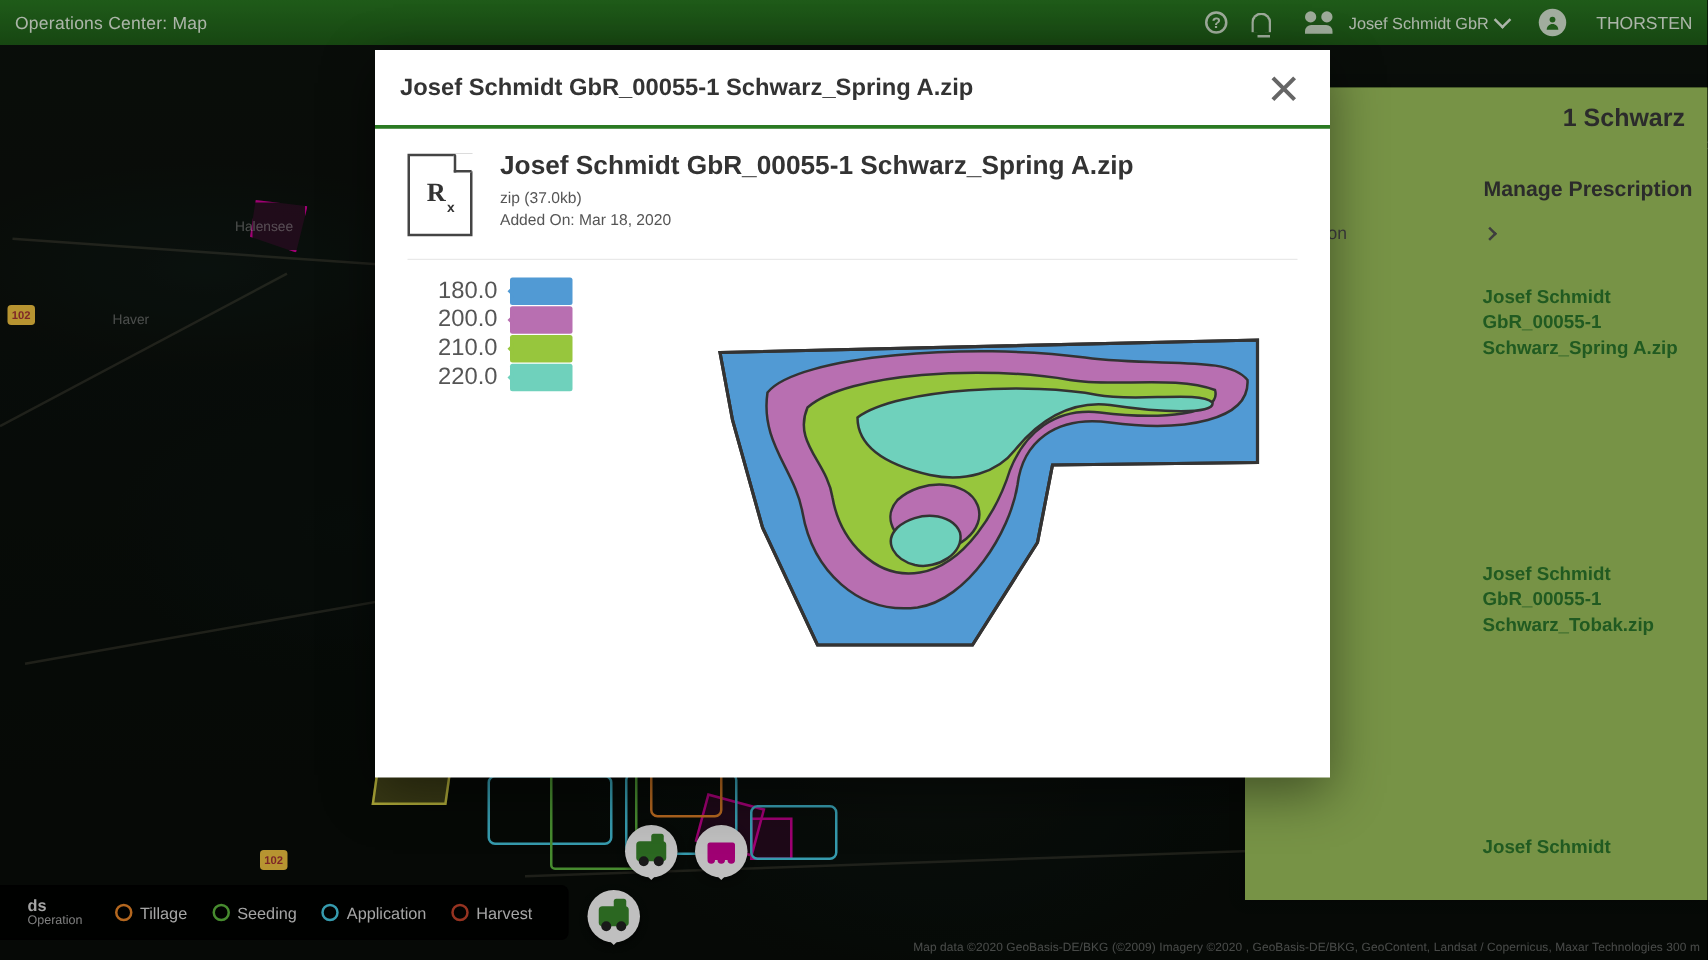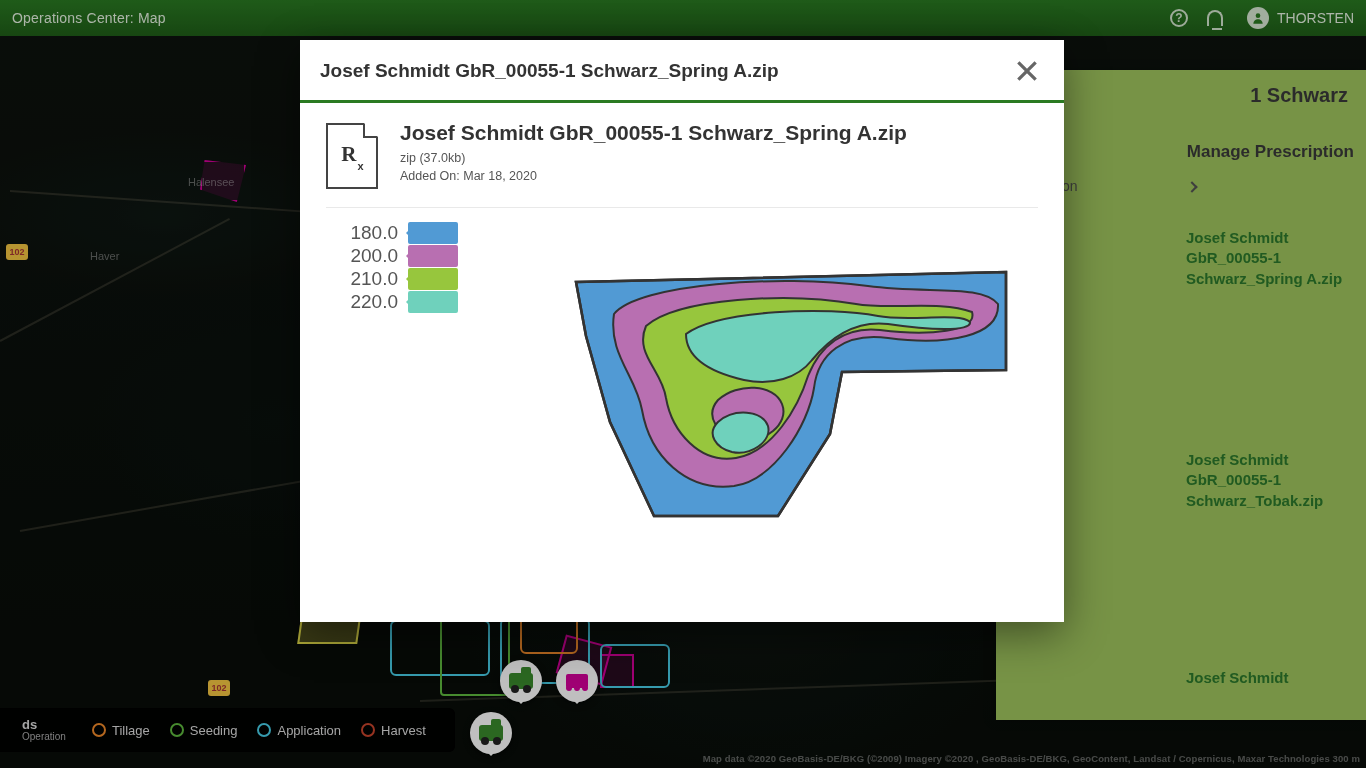--- a/index.html
+++ b/index.html
@@ -79,21 +79,21 @@
   .bell::after{content:"";position:absolute;bottom:-4px;left:3px;width:10px;height:2px;background:#e6f2e2;}
   .people{position:relative;width:22px;height:18px;}
   .people::before,.people::after{content:"";position:absolute;width:9px;height:9px;border-radius:50%;background:#e6f2e2;}
   .people::before{left:0;top:0;} .people::after{right:0;top:0;}
   .people .body{position:absolute;bottom:0;left:0;right:0;height:7px;background:#e6f2e2;border-radius:5px 5px 0 0;}
   .avatar{width:22px;height:22px;border-radius:50%;background:#d7e7d3;display:flex;align-items:center;justify-content:center;}
   .avatar svg{width:14px;height:14px;fill:#2a7a22;}
   .org{display:flex;align-items:center;gap:6px;margin:0 10px;}
   .org-name{font-size:13px;}
   .chev{width:10px;height:10px;border-right:2px solid #e6f2e2;border-bottom:2px solid #e6f2e2;transform:rotate(45deg);margin-top:-4px;}
-  .user{display:flex;align-items:center;gap:8px;margin-left:14px;}
+  .user{display:flex;align-items:center;gap:24px;margin-left:14px;}
 
   
   .scrim{position:absolute;inset:0;background:rgba(0,0,0,.25);}
 
   
   .side-panel{
     position:absolute; top:70px; right:0; width:370px; bottom:48px;
     background:#bef264; box-shadow:-2px 0 10px rgba(0,0,0,.25);
     padding:18px 14px 18px 20px; overflow:hidden;
   }
@@ -120,21 +120,21 @@
   .ls-head .small{font-size:10px;color:#aaa;}
   .ls-item{display:flex;align-items:center;gap:6px;margin:0 10px;}
   .ls-ring{width:14px;height:14px;border-radius:50%;}
   .c-tillage{border:2px solid #f08a2a;}
   .c-seeding{border:2px solid #5fba3f;}
   .c-application{border:2px solid #48cfe8;}
   .c-harvest{border:2px solid #c8452c;}
 
   .attribution{
     position:absolute;right:6px;bottom:4px;color:rgba(230,230,230,.4);font-size:9.5px;letter-spacing:.1px;
-    max-width:900px;text-align:right;font-weight:bold;
+    max-width:900px;text-align:right;
   }
 
   
   .modal{
     position:absolute; top:40px; left:300px; width:764px; height:582px;
     background:#fff; box-shadow:0 12px 40px rgba(0,0,0,.45);
   }
   .modal-title{
     padding:14px 20px 12px; font-size:19px; font-weight:700; color:#333;
     border-bottom:3px solid #2a7a22; display:flex; align-items:center;
@@ -209,20 +209,29 @@
 
 <div class="header">
   <span class="title">Operations Center: Map</span>
   <span class="spacer"></span>
   <span class="hdr-ico">
       <span class="ring"></span>
     </span>
   <span class="hdr-ico">
       <span class="bell"></span>
     </span>
+  <span class="org">
+    <span class="hdr-ico">
+        <span class="people">
+          <span class="body"></span>
+        </span>
+      </span>
+    <span class="org-name">Josef Schmidt GbR</span>
+    <span class="chev"></span>
+  </span>
   <span class="user">
     <span class="avatar">
       <svg viewBox="0 0 24 24">
           <circle cx="12" cy="8" r="4"></circle>
           <path d="M4 22c0-4.4 3.6-8 8-8s8 3.6 8 8z"></path>
         </svg>
     </span>
     <span>THORSTEN</span>
   </span>
 </div>

